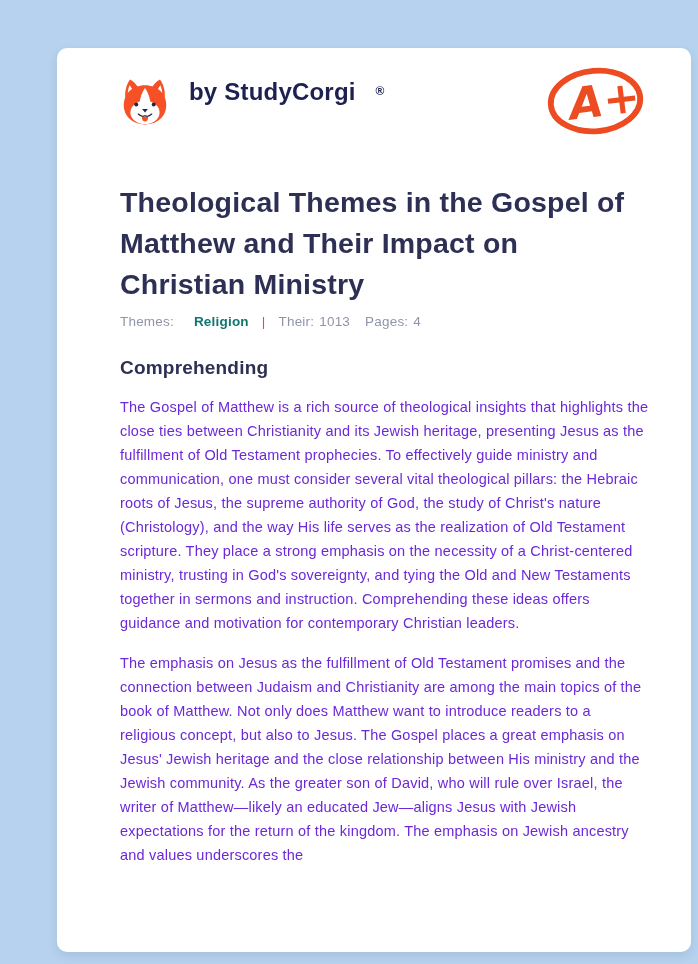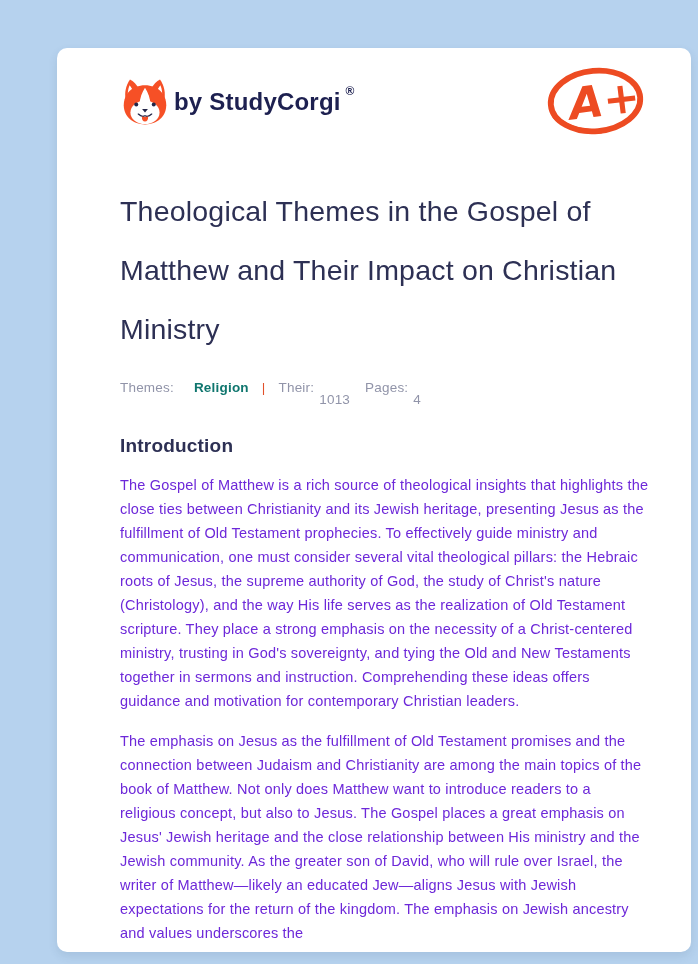--- a/index.html
+++ b/index.html
@@ -21,22 +21,22 @@
     padding: 16px 41px 0 63px;
     overflow: hidden;
   }
   .header {
     display: flex;
     justify-content: space-between;
     align-items: flex-start;
   }
   .brand {
     display: flex;
-    align-items: center;
-    gap: 4px;
+    align-items: flex-start;
+    gap: 19px;
     margin-top: 14px;
     cursor: pointer;
   }
   .corgi-logo svg { width: 50px; height: 48px; display: block; }
   .brand-text {
     font-size: 24px;
     font-weight: bold;
     color: #1d2050;
     letter-spacing: 0.2px;
   }
@@ -45,43 +45,43 @@
     font-weight: bold;
     color: #1d2050;
     align-self: flex-start;
     margin-top: 6px;
     margin-left: 1px;
   }
   .stamp svg { width: 103px; height: 76px; display: block; margin-right: 3px; }
   h1.title {
     margin: 42px 0 0 0;
     font-size: 28.5px;
-    line-height: 59px;
-    font-weight: normal;
+    line-height: 41px;
+    font-weight: bold;
     color: #2d3054;
     letter-spacing: 0.2px;
     max-width: 530px;
   }
   .meta {
     margin-top: 9px;
     font-size: 13.5px;
     color: #9194a9;
     display: flex;
     align-items: center;
     letter-spacing: 0.2px;
   }
   .meta .topic-value {
     color: #0f766e;
     margin-left: 20px;
     text-decoration: none;
     cursor: pointer;
     font-weight: bold;
   }
   .meta .divider { color: #e1502a; margin: 0 13px; }
-  .meta .num { margin-left: 5px; margin-top: 24px; }
+  .meta .num { margin-left: 5px; }
   .meta .pages-group { margin-left: 15px; }
   h2.section-heading {
     font-size: 19px;
     line-height: 22px;
     font-weight: bold;
     color: #2d3054;
     letter-spacing: 0.2px;
     margin: 28px 0 0 0;
   }
   h2.section-heading.second { margin-top: 20px; }
@@ -135,18 +135,18 @@
   <div class="meta">
     <span>Themes:</span>
     <a class="topic-value">Religion</a>
     <span class="divider">|</span>
     <span>Their:</span>
     <span class="num">1013</span>
     <span class="pages-group">Pages:</span>
     <span class="num">4</span>
   </div>
 
-  <h2 class="section-heading">Introduction</h2>
+  <h2 class="section-heading">Comprehending</h2>
   <p class="section-body">The Gospel of Matthew is a rich source of theological insights that highlights the close ties between Christianity and its Jewish heritage, presenting Jesus as the fulfillment of Old Testament prophecies. To effectively guide ministry and communication, one must consider several vital theological pillars: the Hebraic roots of Jesus, the supreme authority of God, the study of Christ's nature (Christology), and the way His life serves as the realization of Old Testament scripture. They place a strong emphasis on the necessity of a Christ-centered ministry, trusting in God's sovereignty, and tying the Old and New Testaments together in sermons and instruction. Comprehending these ideas offers guidance and motivation for contemporary Christian leaders.</p>
 
   <p class="section-body">The emphasis on Jesus as the fulfillment of Old Testament promises and the connection between Judaism and Christianity are among the main topics of the book of Matthew. Not only does Matthew want to introduce readers to a religious concept, but also to Jesus. The Gospel places a great emphasis on Jesus' Jewish heritage and the close relationship between His ministry and the Jewish community. As the greater son of David, who will rule over Israel, the writer of Matthew—likely an educated Jew—aligns Jesus with Jewish expectations for the return of the kingdom. The emphasis on Jewish ancestry and values underscores the</p>
 
 </div>
 
 </body></html>

